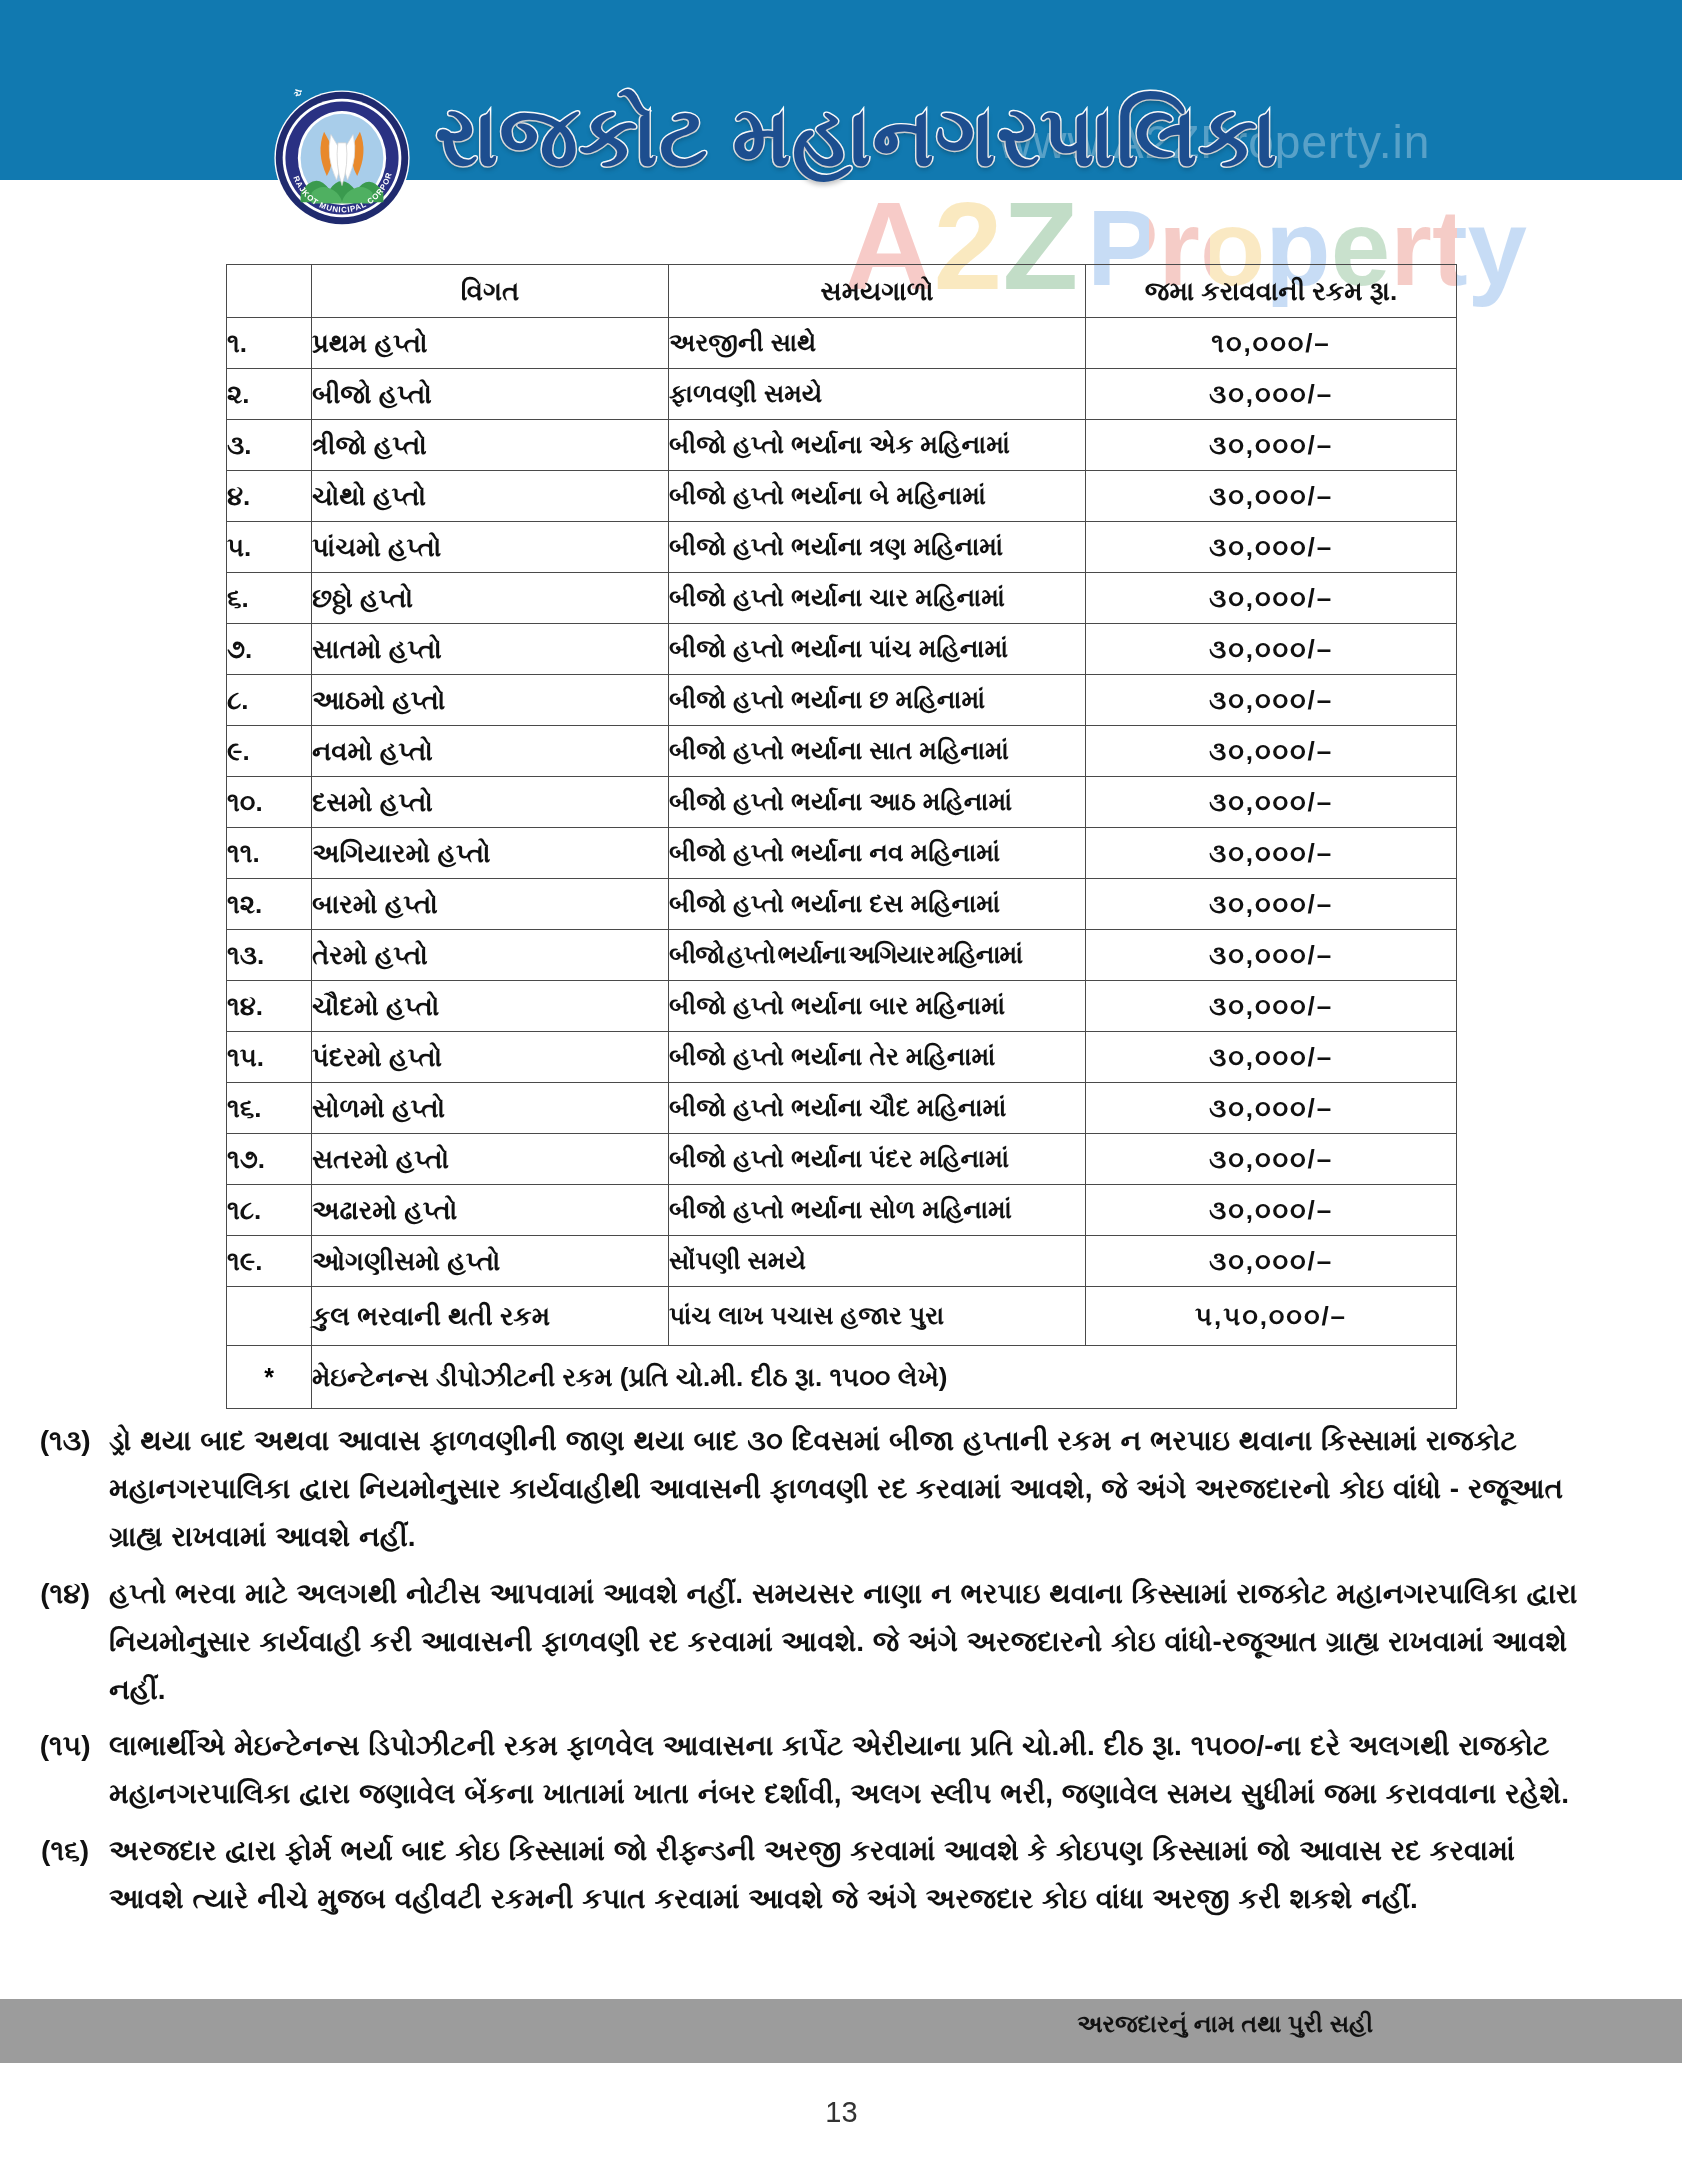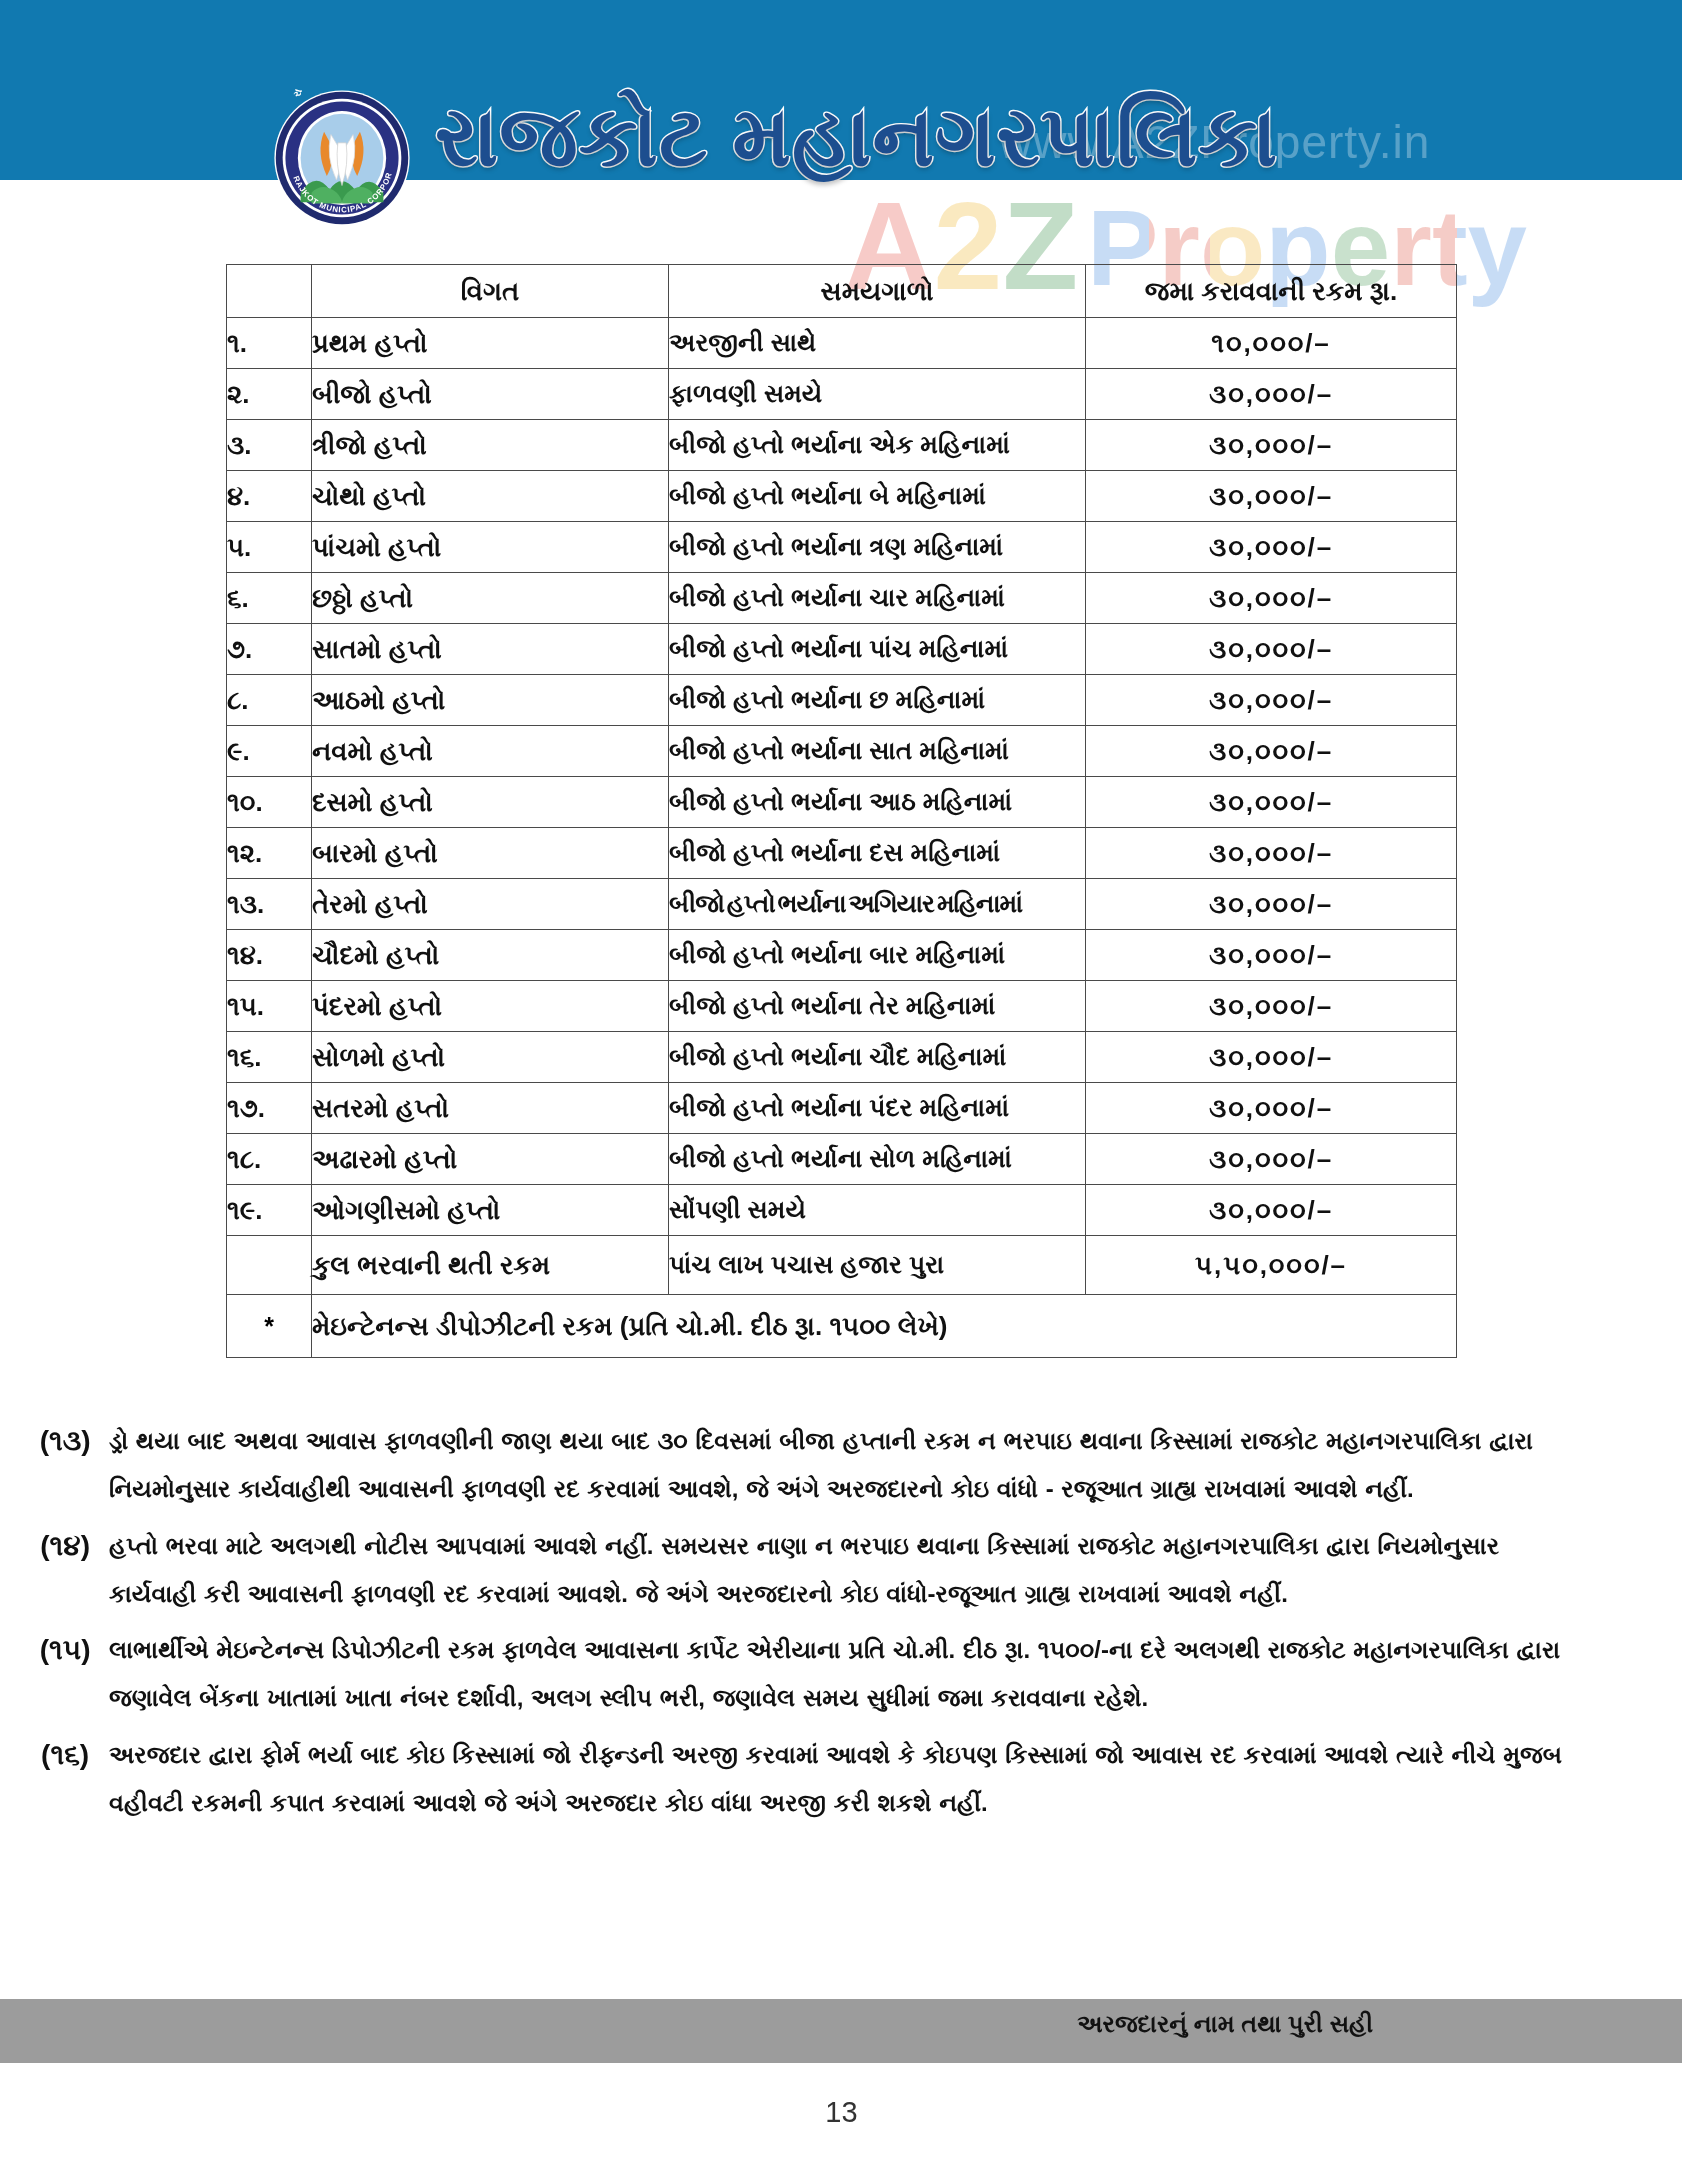--- a/index.html
+++ b/index.html
@@ -207,21 +207,21 @@
     font-size: 28px;
     font-weight: bold;
     color: #111;
     line-height: 48px;
     padding-left: 21.3px;
     box-sizing: border-box;
   }
   .clause-body {
     flex: 1 1 auto;
     padding-right: 103px;
-    font-size: 24px;
+    font-size: 28px;
     font-weight: bold;
     color: #111;
     line-height: 48px;
     text-align: left;
     word-spacing: 1px;
   }
 
   
   .footer-band {
     position: absolute;
@@ -370,20 +370,26 @@
         <tr class="data-row">
           <td class="sr-cell">૯.</td>
           <td class="desc-cell">નવમો હપ્તો</td>
           <td class="time-cell">બીજો હપ્તો ભર્યાના સાત મહિનામાં</td>
           <td class="amt-cell">૩૦,૦૦૦/–</td>
         </tr>
         <tr class="data-row">
           <td class="sr-cell">૧૦.</td>
           <td class="desc-cell">દસમો હપ્તો</td>
           <td class="time-cell">બીજો હપ્તો ભર્યાના આઠ મહિનામાં</td>
+          <td class="amt-cell">૩૦,૦૦૦/–</td>
+        </tr>
+        <tr class="data-row">
+          <td class="sr-cell">૧૧.</td>
+          <td class="desc-cell">અગિયારમો હપ્તો</td>
+          <td class="time-cell">બીજો હપ્તો ભર્યાના નવ મહિનામાં</td>
           <td class="amt-cell">૩૦,૦૦૦/–</td>
         </tr>
         <tr class="data-row">
           <td class="sr-cell">૧૨.</td>
           <td class="desc-cell">બારમો હપ્તો</td>
           <td class="time-cell">બીજો હપ્તો ભર્યાના દસ મહિનામાં</td>
           <td class="amt-cell">૩૦,૦૦૦/–</td>
         </tr>
         <tr class="data-row">
           <td class="sr-cell">૧૩.</td>

